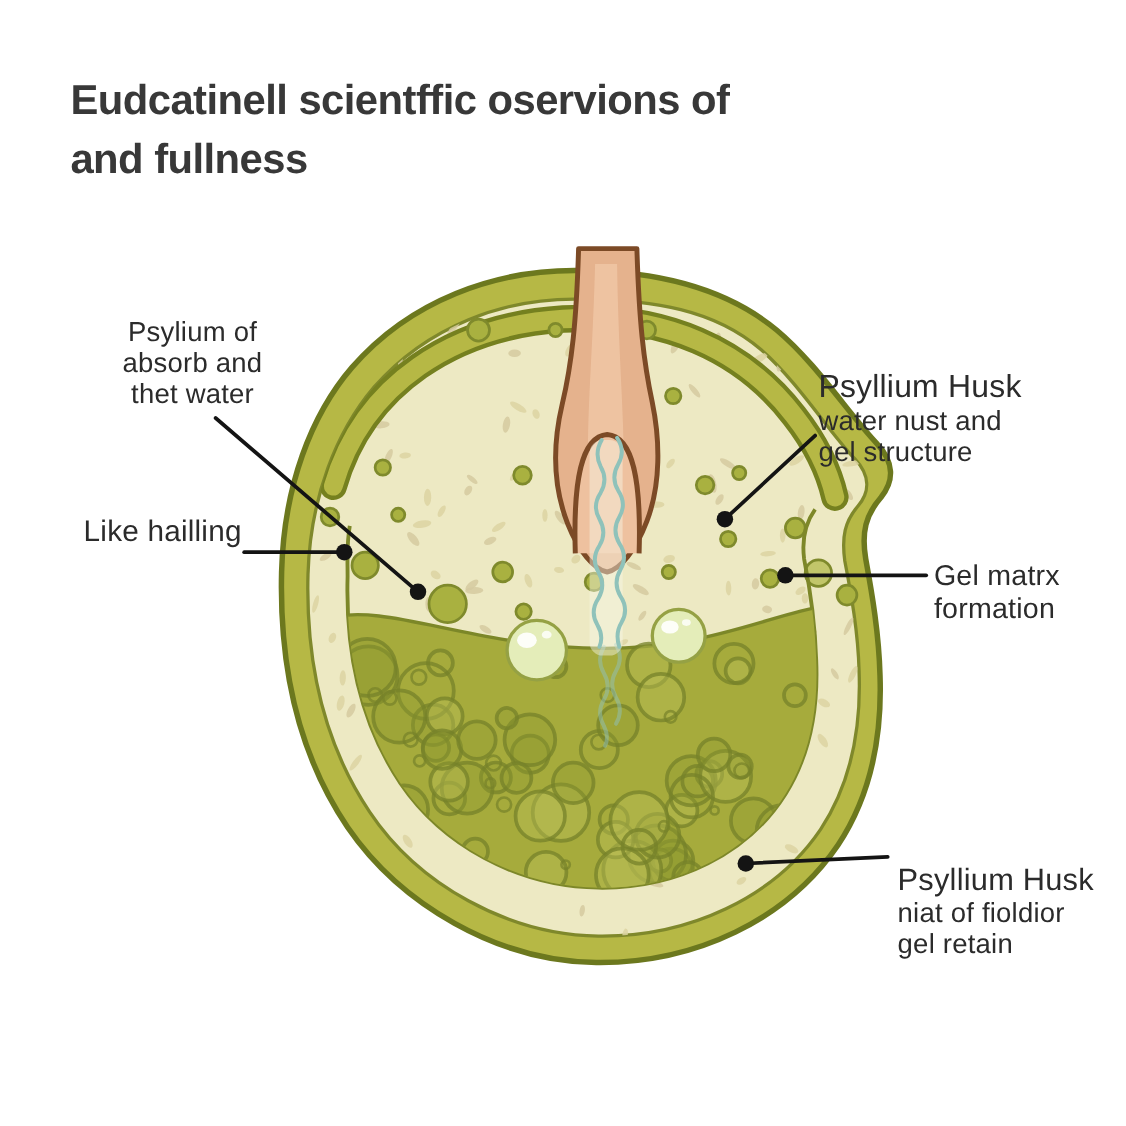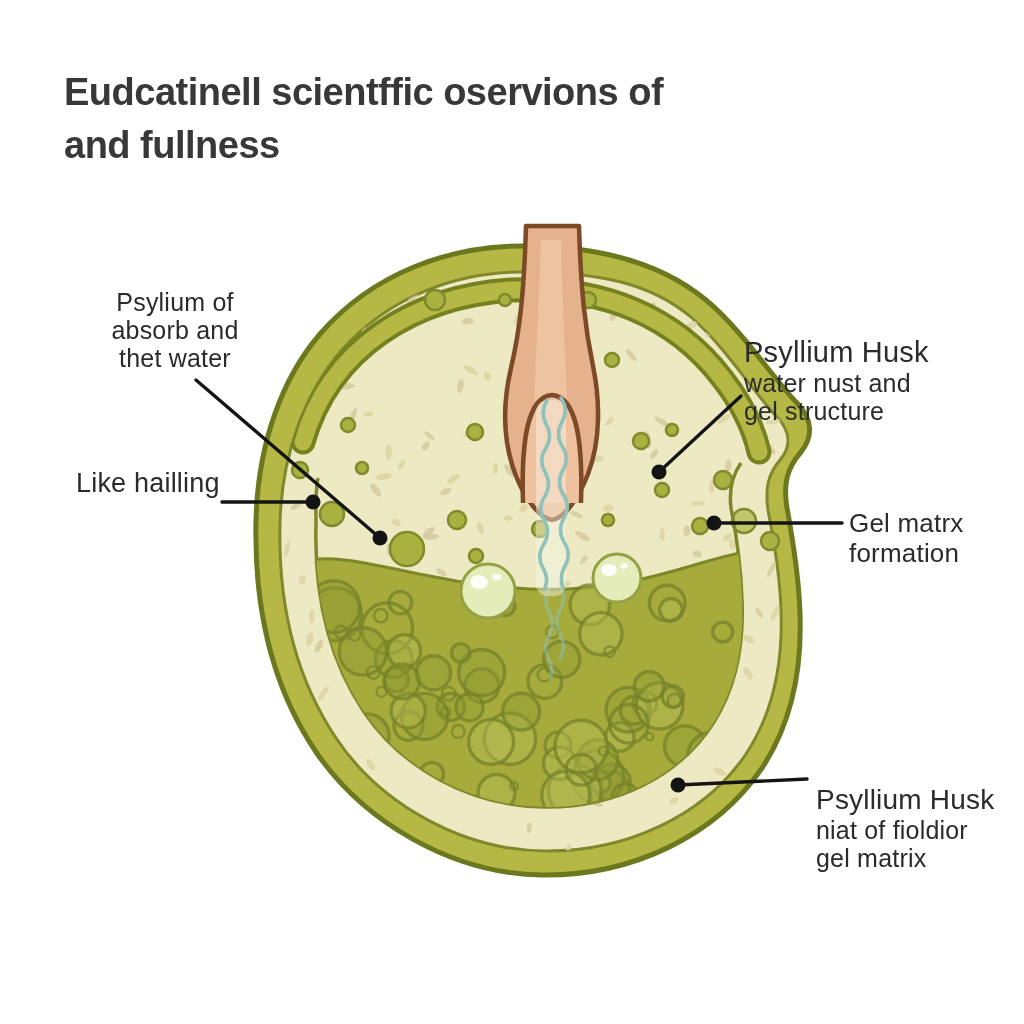--- a/index.html
+++ b/index.html
@@ -401,16 +401,16 @@
   </div>
 
   <div class="lbl" id="lbl-gel-matrix">
     <div>Gel matrx</div>
     <div>formation</div>
   </div>
 
   <div class="lbl" id="lbl-husk-gel">
     <div class="big">Psyllium Husk</div>
     <div>niat of fioldior</div>
-    <div>gel matrix</div>
+    <div>gel retain</div>
   </div>
 
 </div>
 
 </body></html>

